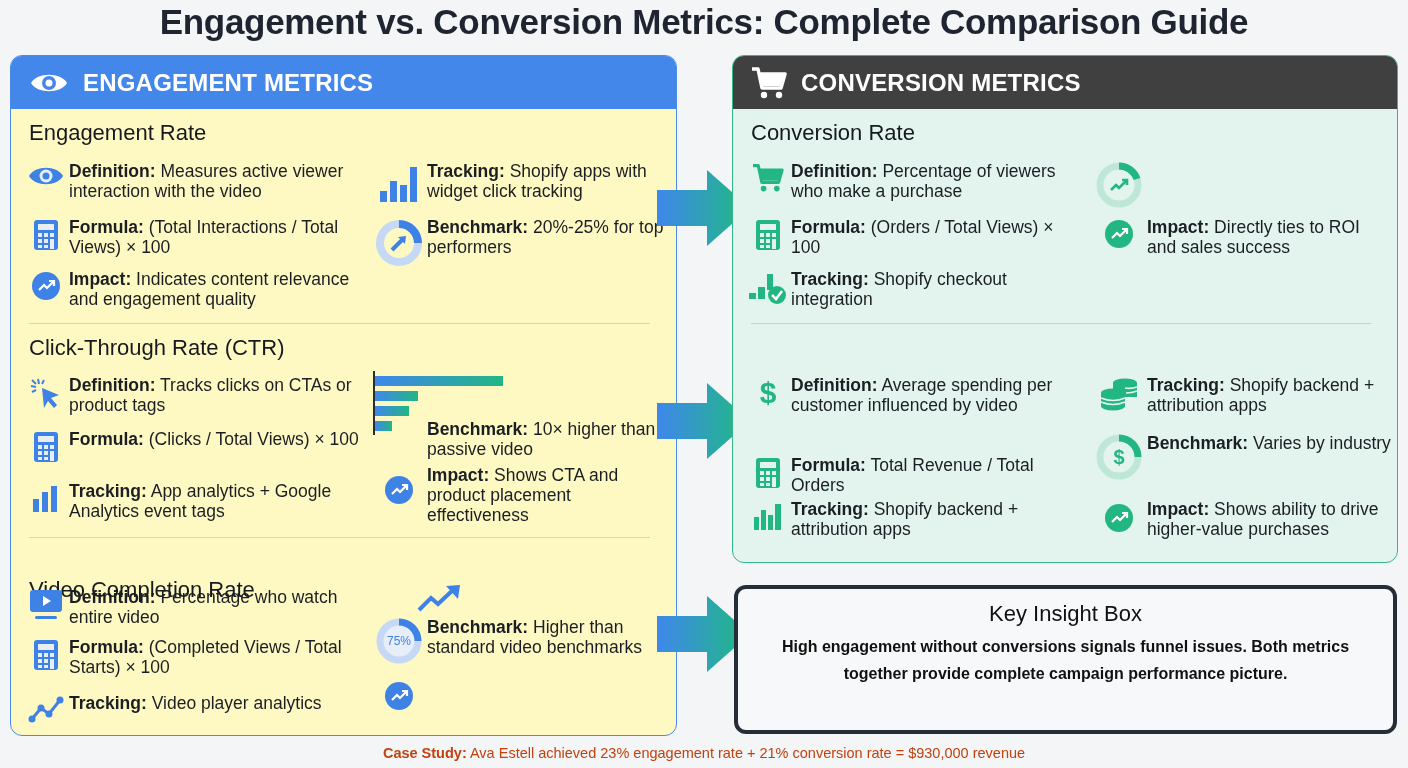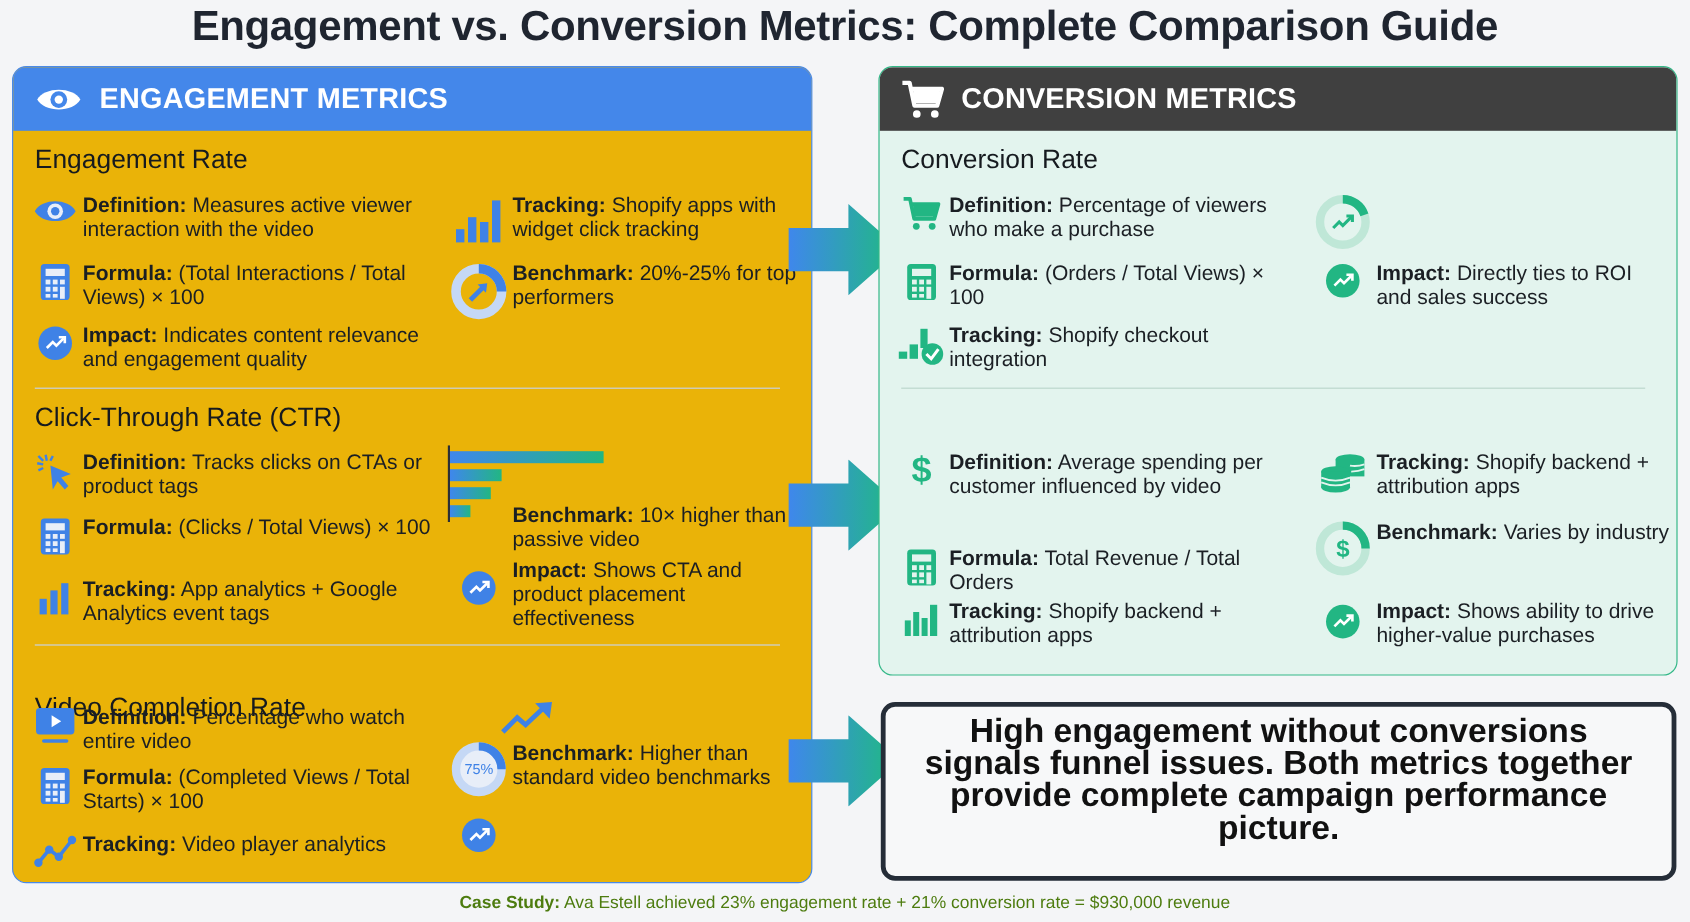--- a/index.html
+++ b/index.html
@@ -12,21 +12,21 @@
   }
   .title {
     position: absolute; left: 0; top: 2px; width: 1408px;
     text-align: center; font-size: 35px; font-weight: bold; color: #1f2530;
     letter-spacing: -0.3px;
   }
   .panel {
     position: absolute; border-radius: 12px; overflow: hidden;
   }
   .panel.eng { left: 10px; top: 55px; width: 667px; height: 681px;
-    background: #eab308; border: 1.5px solid #4a8ae8; }
+    background: #fef9c3; border: 1.5px solid #4a8ae8; }
   .panel.conv { left: 732px; top: 55px; width: 666px; height: 508px;
     background: #e3f4ee; border: 1.5px solid #34b888; }
   .panel-header {
     height: 53px; display: flex; align-items: center; padding-left: 18px;
     color: #fff; font-size: 24px; font-weight: bold; letter-spacing: 0.2px;
   }
   .eng .panel-header { background: #4487ea; }
   .conv .panel-header { background: #404040; }
   .panel-header svg { margin-right: 14px; }
   .section-title {
@@ -41,24 +41,24 @@
   .item .ic { width: 46px; flex: 0 0 46px; display: flex; justify-content: center; padding-top: 2px; }
   .item .txt { margin-left: 0px; }
   .item b { font-weight: bold; }
   .arrow { position: absolute; }
   .insight {
     position: absolute; left: 734px; top: 585px; width: 663px; height: 149px;
     background: #f7f8f9; border: 4px solid #252d38; border-radius: 12px;
     text-align: center; color: #111;
   }
   .insight .ih { font-size: 22px; margin-top: 12px; }
-  .insight .ib { font-size: 28px; font-weight: bold; line-height: 27px; margin: 6px 20px 0 20px; }
+  .insight .ib { font-size: 16px; font-weight: bold; line-height: 27px; margin: 6px 20px 0 20px; }
   .footer {
     position: absolute; left: 0; top: 745px; width: 1408px; text-align: center;
-    font-size: 14.5px; color: #4d7c0f;
+    font-size: 14.5px; color: #c2410c;
   }
 </style>
 </head>
 <body>
 
 <svg width="0" height="0" style="position:absolute">
   <defs>
     <linearGradient id="arrowGrad" x1="0" x2="1" y1="0" y2="0">
       <stop offset="0" stop-color="#3f87ec"></stop>
       <stop offset="1" stop-color="#1fbb7f"></stop>
@@ -444,19 +444,20 @@
           <circle cx="15" cy="15" r="14" fill="#22b683"></circle>
           <path d="M8 19 L13 14 L16 17 L22 11" stroke="#fff" stroke-width="2.2" fill="none"></path>
           <path d="M18 10 L23 10 L23 15" stroke="#fff" stroke-width="2.2" fill="none"></path>
         </svg>
       </div>
     <div class="txt"><b>Impact:</b> <span>Shows ability to drive higher-value purchases</span></div>
   </div>
 </div>
 
 <div class="insight">
+  <div class="ih">Key Insight Box</div>
   <div class="ib">High engagement without conversions signals funnel issues. Both metrics together provide complete campaign performance picture.</div>
 </div>
 
 <div class="footer">
   <b>Case Study:</b>
   <span>Ava Estell achieved 23% engagement rate + 21% conversion rate = $930,000 revenue</span>
 </div>
 
 </body></html>

